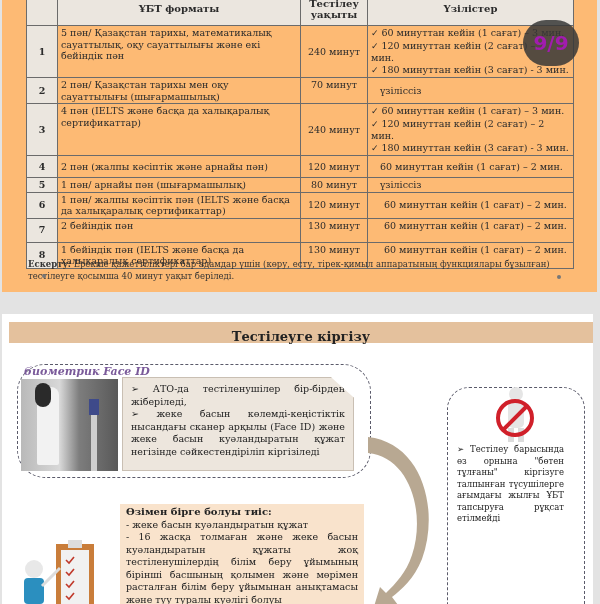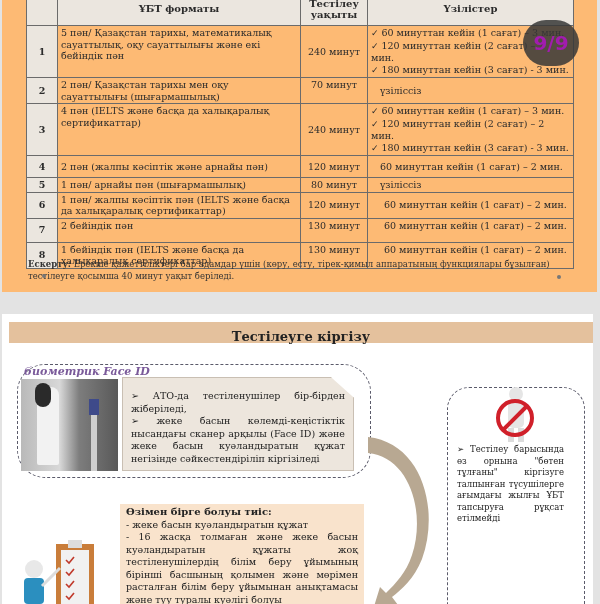--- a/index.html
+++ b/index.html
@@ -21,21 +21,21 @@
   .banner{position:absolute;left:7px;top:8px;width:586px;height:21px;background:#e4c19d;}
   .banner-title{position:absolute;left:0;top:15px;width:598px;text-align:center;font-size:13px;font-weight:bold;color:#222;}
   .dash1{position:absolute;left:15px;top:50px;width:352px;height:112px;border:1.5px dashed #5a5a6a;border-radius:28px;}
   .dash2{position:absolute;left:445px;top:73px;width:136px;height:250px;border:1.5px dashed #5a5a6a;border-radius:22px;}
   .face-label{position:absolute;left:22px;top:51px;font-size:11px;font-style:italic;font-weight:bold;color:#7a5a9a;}
   .photo{position:absolute;left:19px;top:65px;width:97px;height:92px;background:linear-gradient(90deg,#b9b9b9 0%,#d8d8d8 40%,#7d7d7d 60%,#595959 100%);overflow:hidden;}
   .photo .person{position:absolute;left:16px;top:8px;width:22px;height:78px;background:#f2f2f2;border-radius:8px 8px 2px 2px;}
   .photo .hair{position:absolute;left:14px;top:4px;width:16px;height:24px;background:#2a2a2a;border-radius:8px;}
   .photo .pole{position:absolute;left:70px;top:20px;width:6px;height:72px;background:#cfcfcf;}
   .photo .screen{position:absolute;left:68px;top:20px;width:10px;height:16px;background:#3e4a8a;}
-  .textbox1{position:absolute;left:120px;top:63px;width:232px;height:94px;background:#ede6dd;border:1px solid #c9bfb3;clip-path:polygon(0 0,90% 0,100% 22%,100% 100%,0 100%);padding:12px 8px;box-sizing:border-box;font-size:9.5px;line-height:12.5px;color:#222;text-align:justify;}
+  .textbox1{position:absolute;left:120px;top:63px;width:232px;height:94px;background:#ede6dd;border:1px solid #c9bfb3;clip-path:polygon(0 0,90% 0,100% 22%,100% 100%,0 100%);padding:5px 8px;box-sizing:border-box;font-size:9.5px;line-height:12.5px;color:#222;text-align:justify;}
   .textbox1 p{margin:0;}
   .textbox2{position:absolute;left:118px;top:190px;width:244px;height:115px;background:#f9e3cc;padding:2px 6px;box-sizing:border-box;font-size:9.5px;line-height:12.5px;color:#222;text-align:justify;}
   .textbox2 .h{font-weight:bold;font-size:10px;}
   .textbox2 p{margin:0;}
   .arrow{position:absolute;left:360px;top:115px;}
   .stopicon{position:absolute;left:492px;top:70px;width:42px;height:60px;}
   .rightbox{position:absolute;left:455px;top:130px;width:120px;font-size:8.5px;line-height:11.5px;color:#222;text-align:justify;}
   .rightbox p{margin:0 13px 10px 0;}
   .teacher{position:absolute;left:14px;top:210px;width:90px;height:95px;}
 </style>

